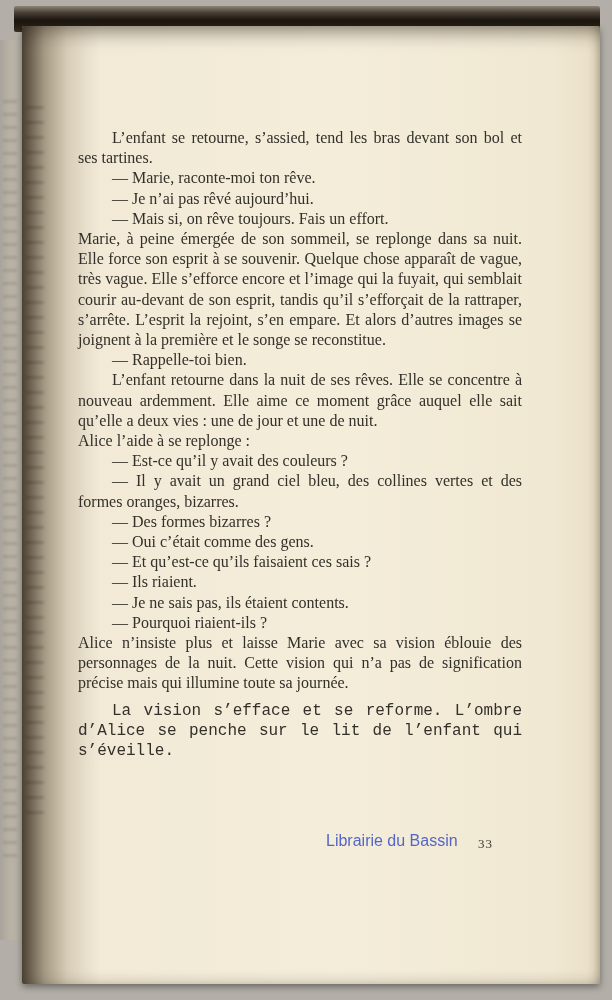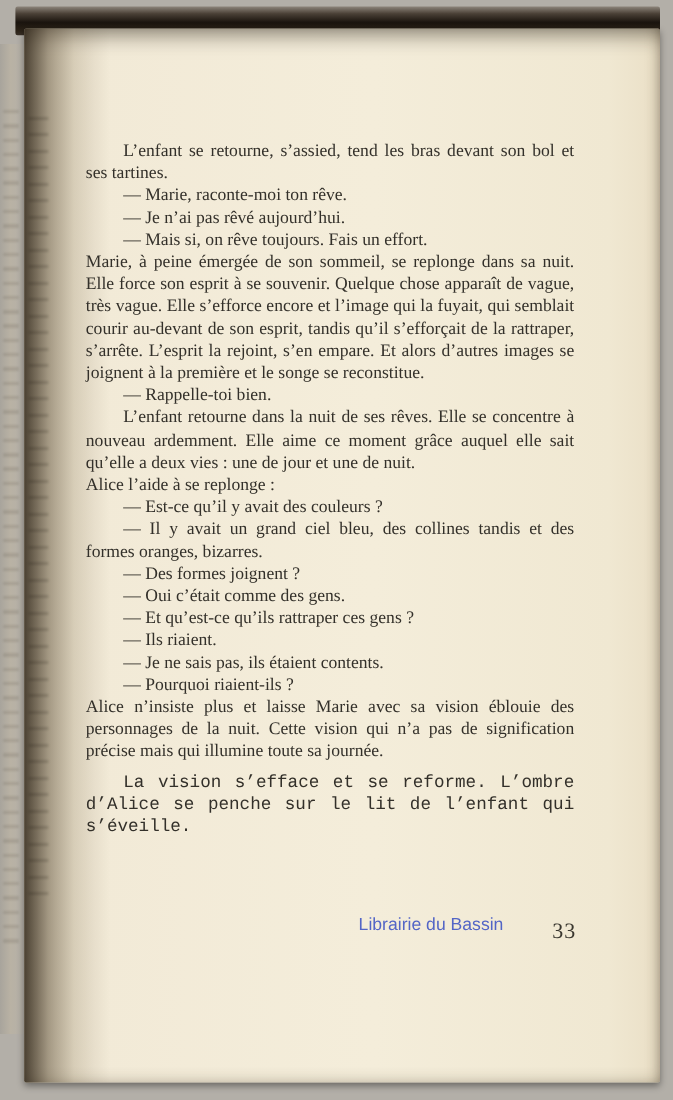--- a/index.html
+++ b/index.html
@@ -64,22 +64,22 @@
     text-align:justify;
     -webkit-hyphens:auto;hyphens:auto;
   }
   .text p{margin:0;padding:0;}
   .text p.indent,.text p.dialogue{text-indent:34px;}
   .text p.flush{text-indent:0;}
   .text p.spaced{margin-top:7px;font-family:Liberation Mono, monospace;}
 
   
   .pagenum{
-    position:absolute;left:480px;top:810px;
-    font-size:20px;color:#3a372f;letter-spacing:1px;
+    position:absolute;left:456px;top:810px;
+    font-size:13px;color:#3a372f;letter-spacing:1px;
   }
   .watermark{
     position:absolute;left:304px;top:806px;
     font-family:"Liberation Sans", sans-serif;
     font-size:16px;color:#3d53c4;opacity:.88;
     white-space:nowrap;
   }
 </style>
 </head>
 <body>
@@ -100,24 +100,24 @@
     <div class="text">
       <p class="indent">L’enfant se retourne, s’assied, tend les bras devant son bol et ses tartines.</p>
       <p class="dialogue">— Marie, raconte-moi ton rêve.</p>
       <p class="dialogue">— Je n’ai pas rêvé aujourd’hui.</p>
       <p class="dialogue">— Mais si, on rêve toujours. Fais un effort.</p>
       <p class="flush">Marie, à peine émergée de son sommeil, se replonge dans sa nuit. Elle force son esprit à se souvenir. Quelque chose apparaît de vague, très vague. Elle s’efforce encore et l’image qui la fuyait, qui semblait courir au-devant de son esprit, tandis qu’il s’efforçait de la rattraper, s’arrête. L’esprit la rejoint, s’en empare. Et alors d’autres images se joignent à la première et le songe se reconstitue.</p>
       <p class="dialogue">— Rappelle-toi bien.</p>
       <p class="indent">L’enfant retourne dans la nuit de ses rêves. Elle se concentre à nouveau ardemment. Elle aime ce moment grâce auquel elle sait qu’elle a deux vies : une de jour et une de nuit.</p>
       <p class="flush">Alice l’aide à se replonge :</p>
       <p class="dialogue">— Est-ce qu’il y avait des couleurs ?</p>
-      <p class="dialogue">— Il y avait un grand ciel bleu, des collines tandis et des formes oranges, bizarres.</p>
-      <p class="dialogue">— Des formes joignent ?</p>
+      <p class="dialogue">— Il y avait un grand ciel bleu, des collines vertes et des formes oranges, bizarres.</p>
+      <p class="dialogue">— Des formes bizarres ?</p>
       <p class="dialogue">— Oui c’était comme des gens.</p>
-      <p class="dialogue">— Et qu’est-ce qu’ils rattraper ces gens ?</p>
+      <p class="dialogue">— Et qu’est-ce qu’ils faisaient ces sais ?</p>
       <p class="dialogue">— Ils riaient.</p>
       <p class="dialogue">— Je ne sais pas, ils étaient contents.</p>
       <p class="dialogue">— Pourquoi riaient-ils ?</p>
       <p class="flush">Alice n’insiste plus et laisse Marie avec sa vision éblouie des personnages de la nuit. Cette vision qui n’a pas de signification précise mais qui illumine toute sa journée.</p>
       <p class="indent spaced">La vision s’efface et se reforme. L’ombre d’Alice se penche sur le lit de l’enfant qui s’éveille.</p>
     </div>
 
     <span class="pagenum">33</span>
     <span class="watermark">Librairie du Bassin</span>
   </div>

